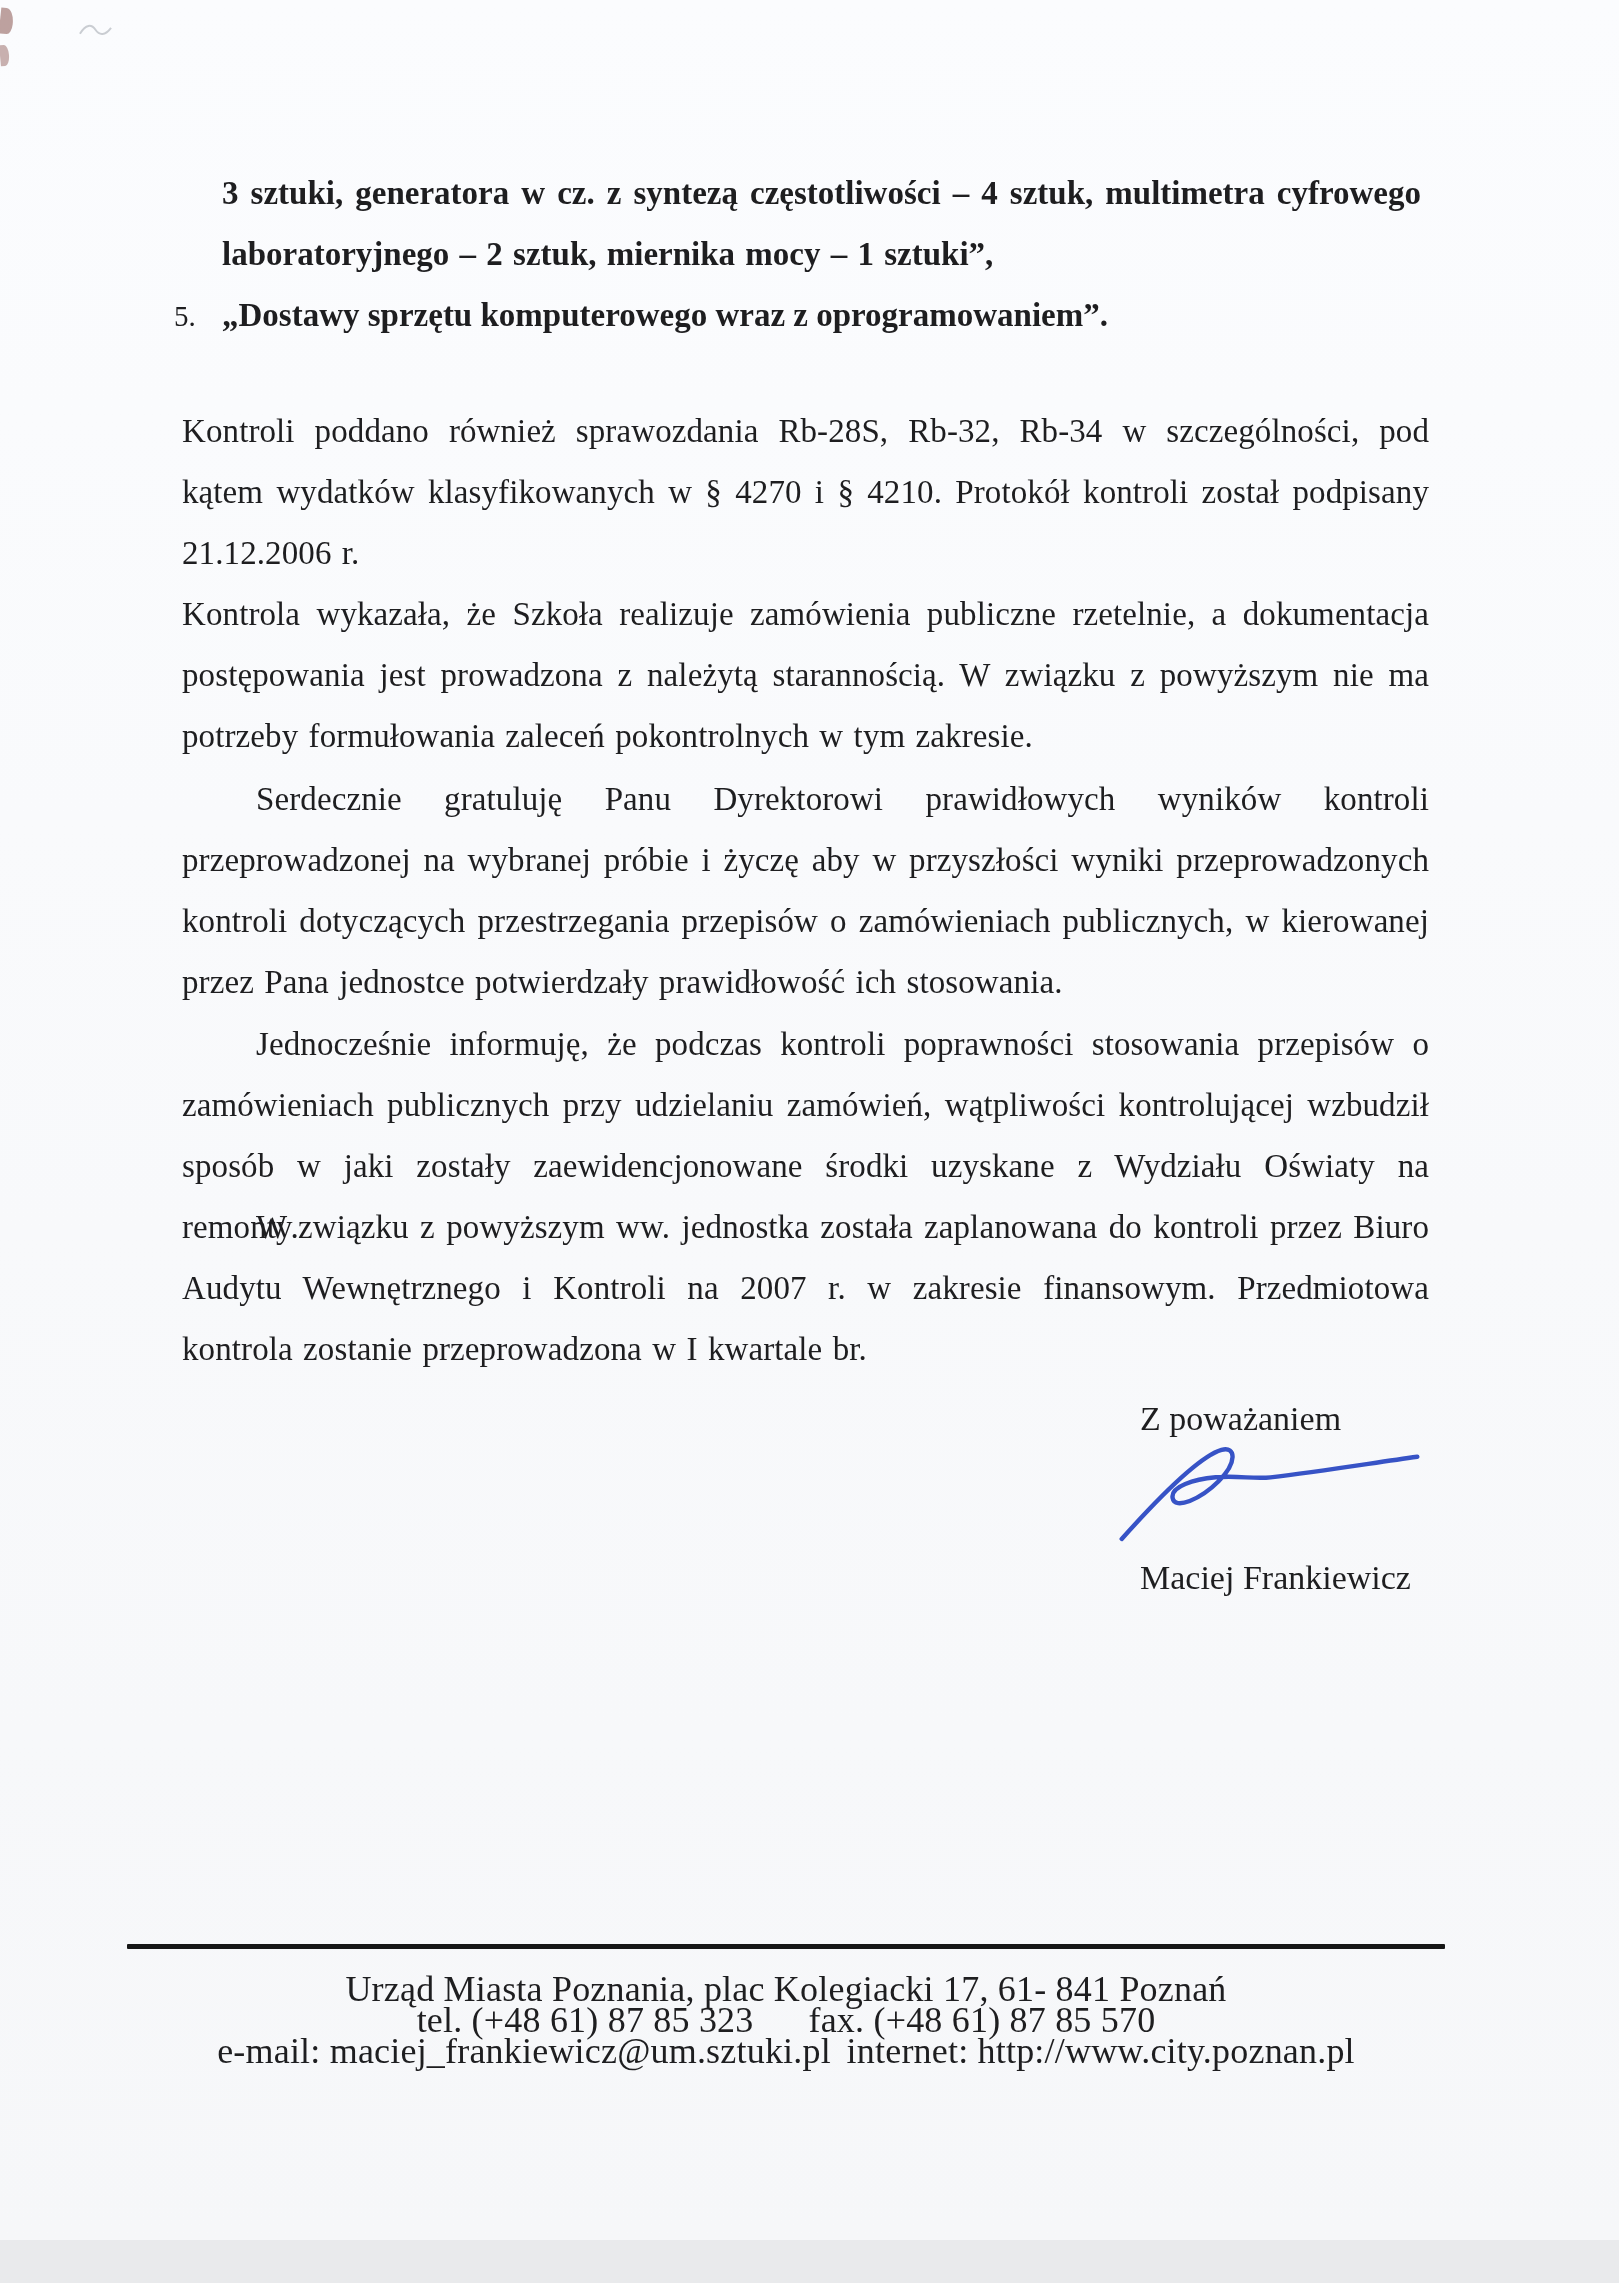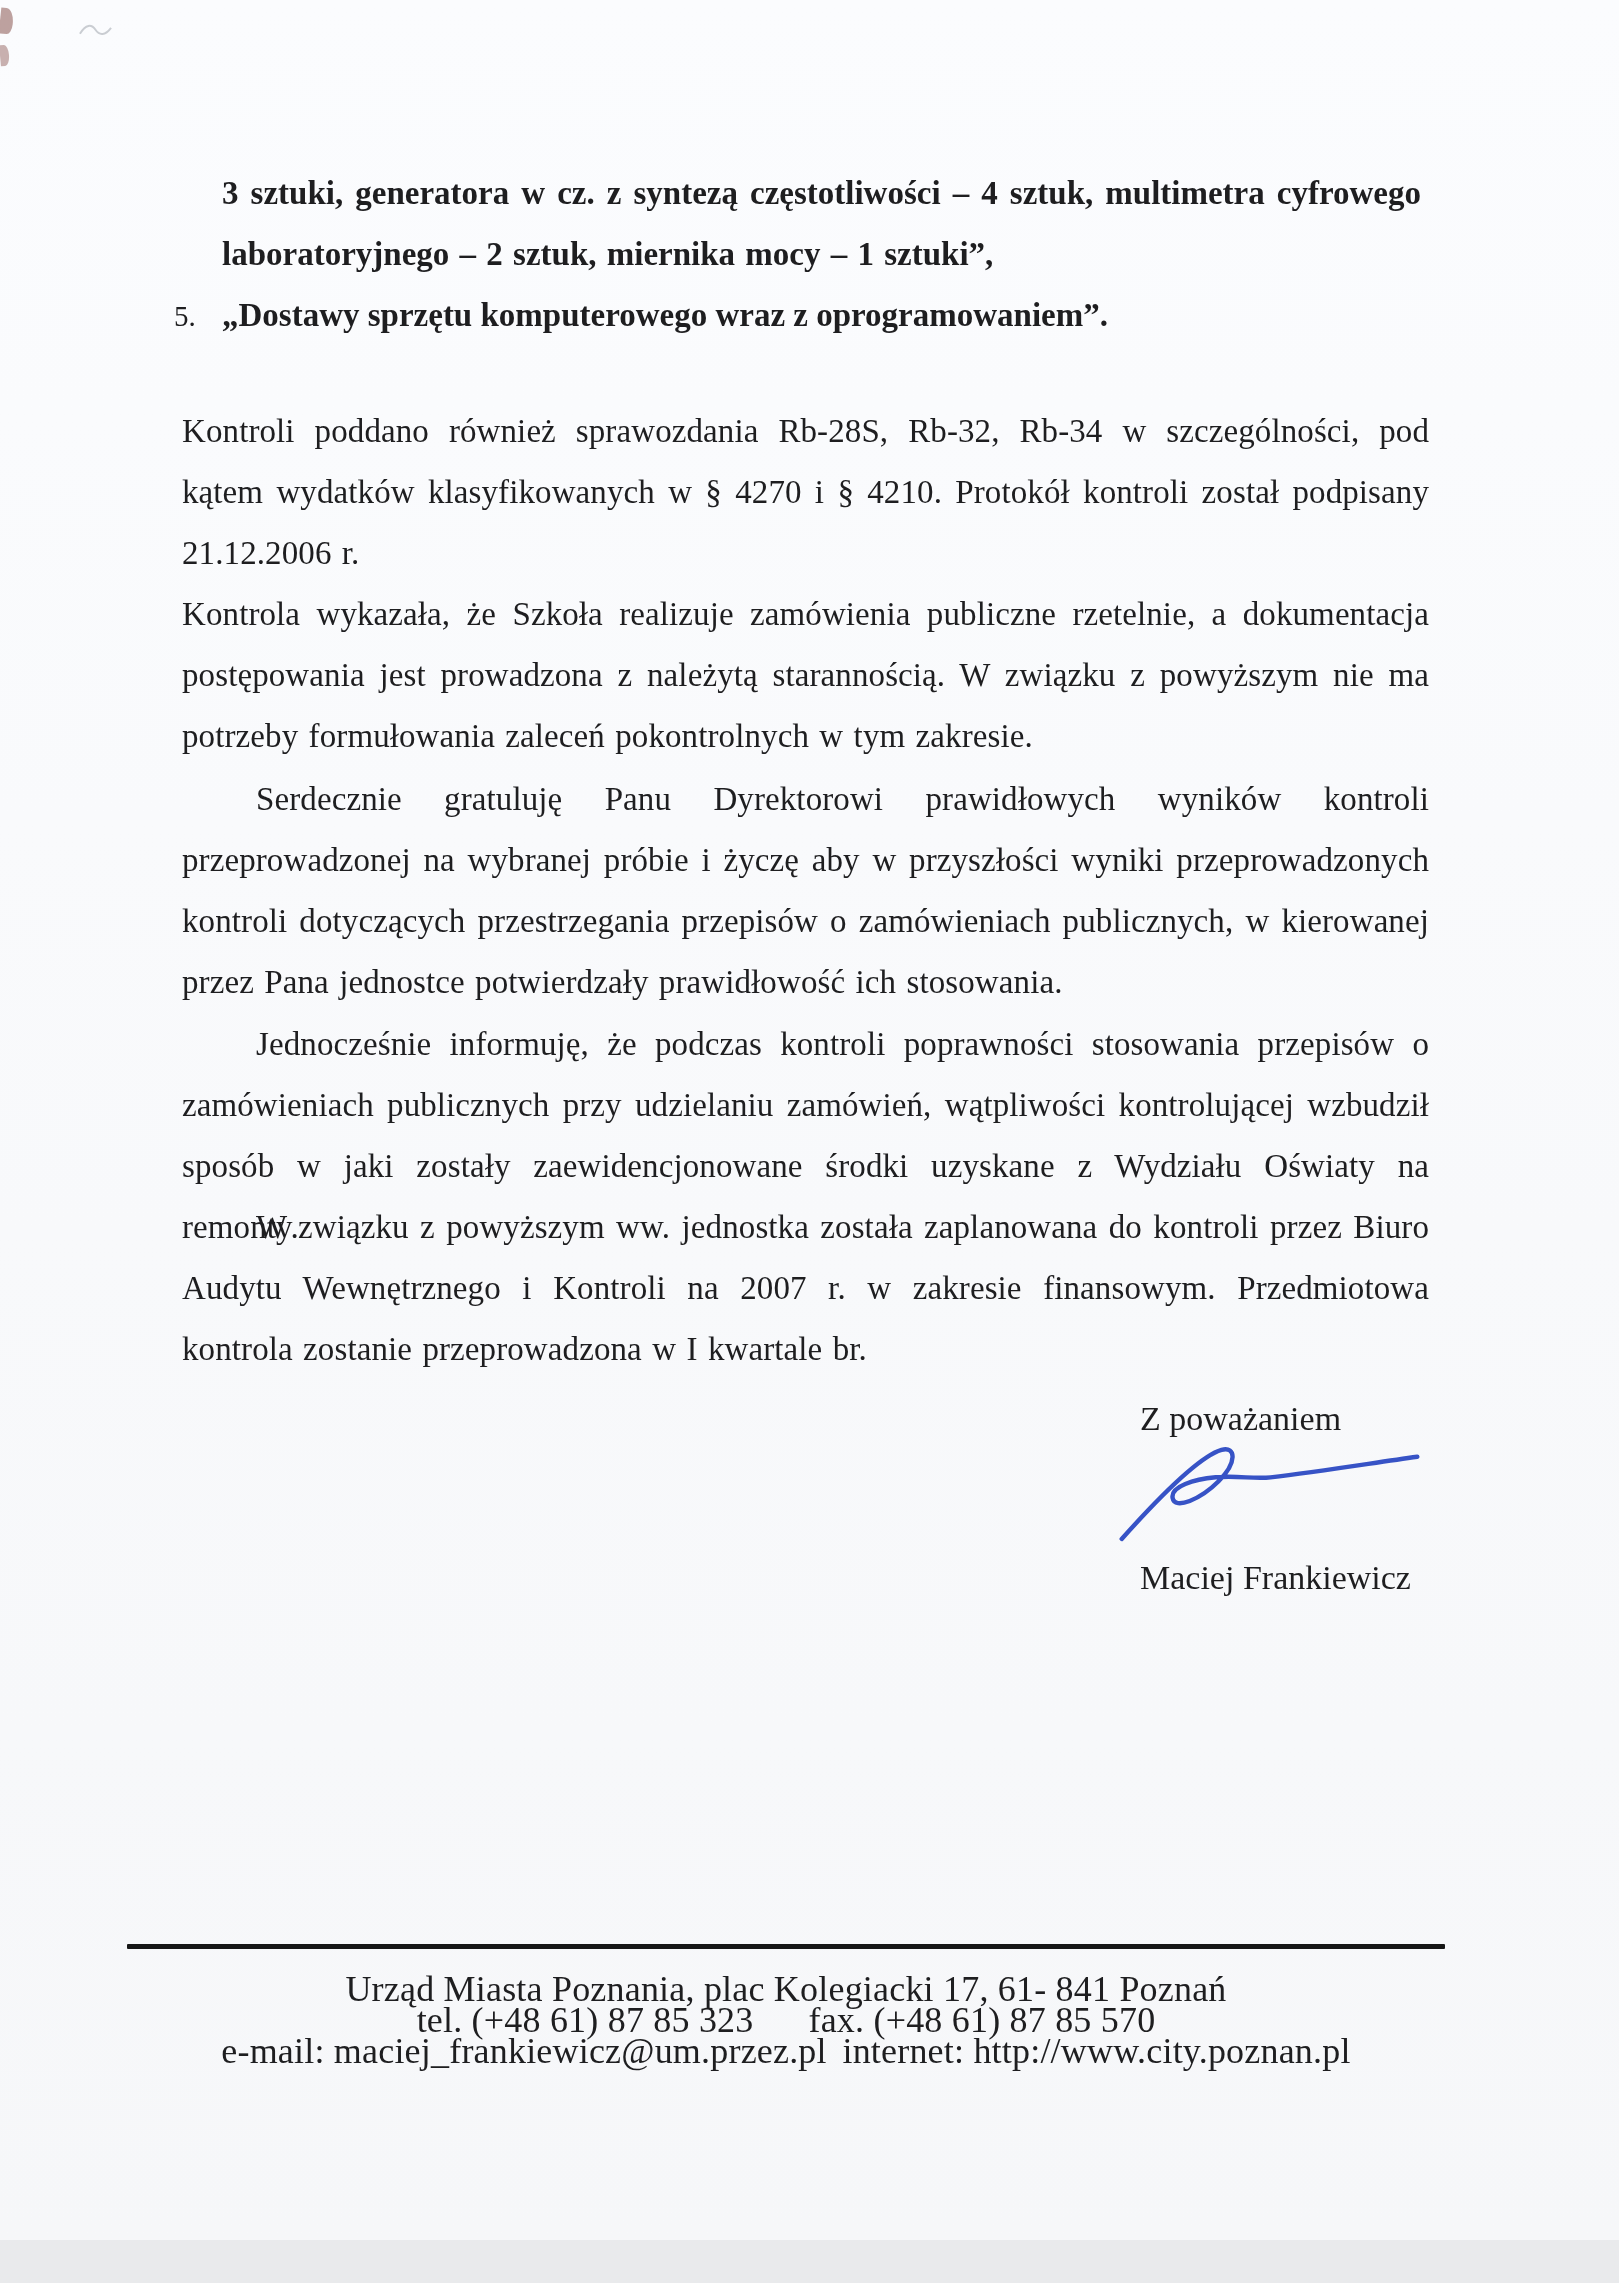--- a/index.html
+++ b/index.html
@@ -102,21 +102,21 @@
   <p class="signatory-name">Maciej Frankiewicz</p>
 
 
   <div class="footer-rule"></div>
   <div class="footer">
     <p>Urząd Miasta Poznania, plac Kolegiacki 17, 61- 841 Poznań</p>
     <p>
       <span>tel. (+48 61) 87 85 323</span><span class="gap-wide"></span><span>fax. (+48 61) 87 85 570</span>
     </p>
     <p>
-      <span>e-mail: maciej_frankiewicz@um.przez.pl</span><span class="gap-small"></span><span>internet: http://www.city.poznan.pl</span>
+      <span>e-mail: maciej_frankiewicz@um.sztuki.pl</span><span class="gap-small"></span><span>internet: http://www.city.poznan.pl</span>
     </p>
   </div>
 
   <div class="bottom-edge-line"></div>
   <div class="bottom-edge-band"></div>
   <div class="bottom-edge-strip"></div>
 
 </div>
 
 

